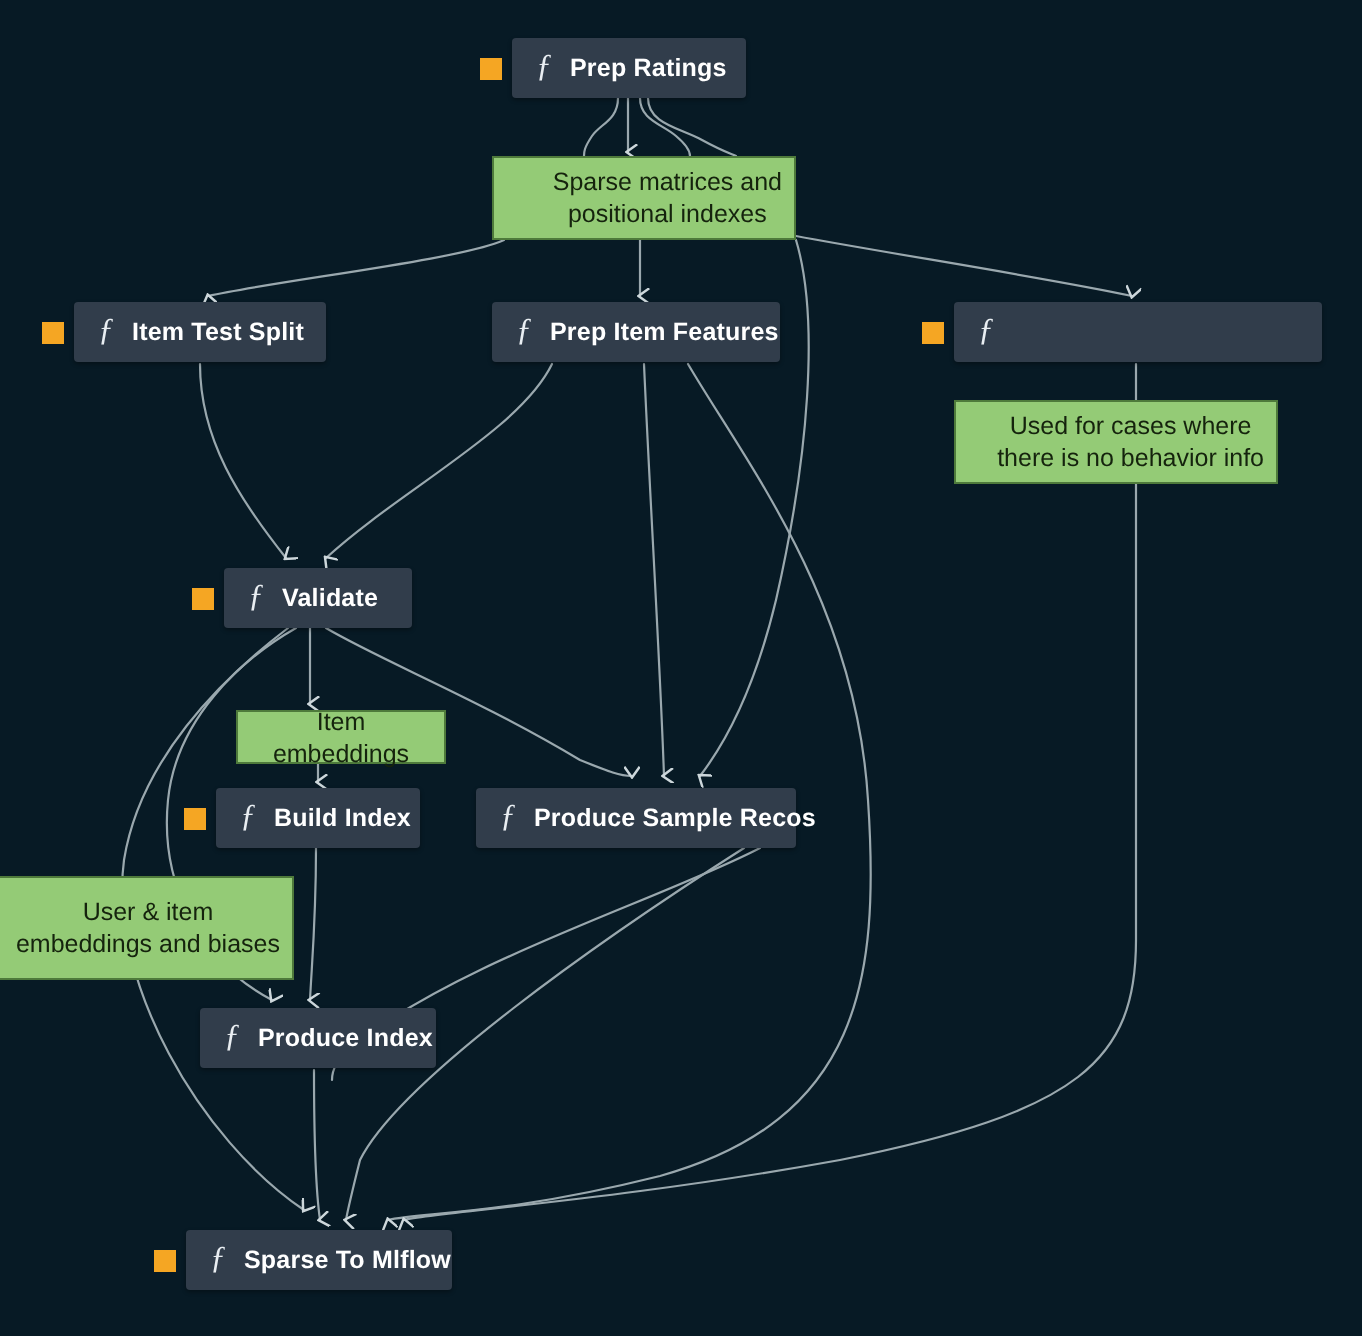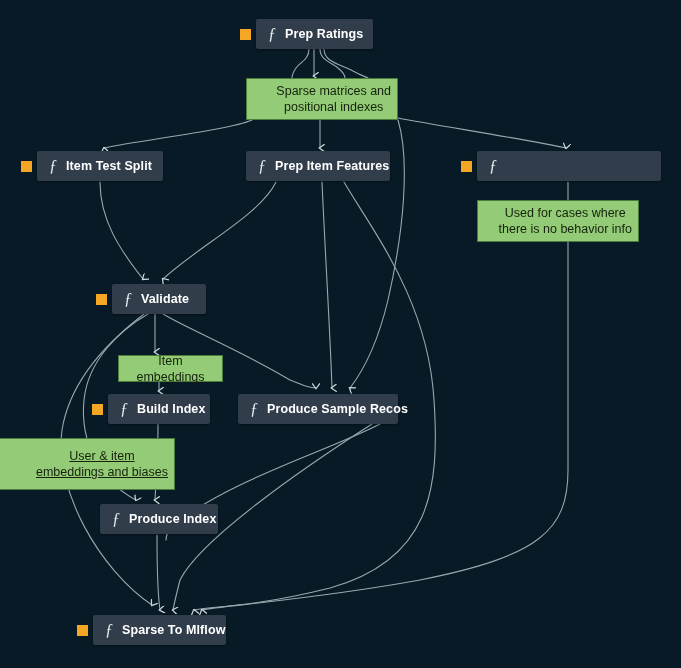--- a/index.html
+++ b/index.html
@@ -133,21 +133,21 @@
     <span>Sparse matrices and
 positional indexes</span>
   </div>
   <div class="note-node" style="left:477px; top:186px; width:162px; height:42px;margin-top:14px;">
     <span>Used for cases where
 there is  no behavior info</span>
   </div>
   <div class="note-node" style="left:118px; top:355px; width:105px; height:27px;">
     <span>Item embeddings</span>
   </div>
-  <div class="note-node" style="left:-1px; top:438px; width:176px; height:52px;text-decoration:underline;">
+  <div class="note-node" style="left:-1px; top:438px; width:148px; height:52px;">
     <span>User &amp; item
 embeddings and biases</span>
   </div>
 
   <div class="op-node" style="left:256px; top:19px; width:117px;">
     <span class="op-badge"></span>
     <span class="fn-glyph">ƒ</span>
     <span class="op-label">Prep Ratings</span>
   </div>
 

